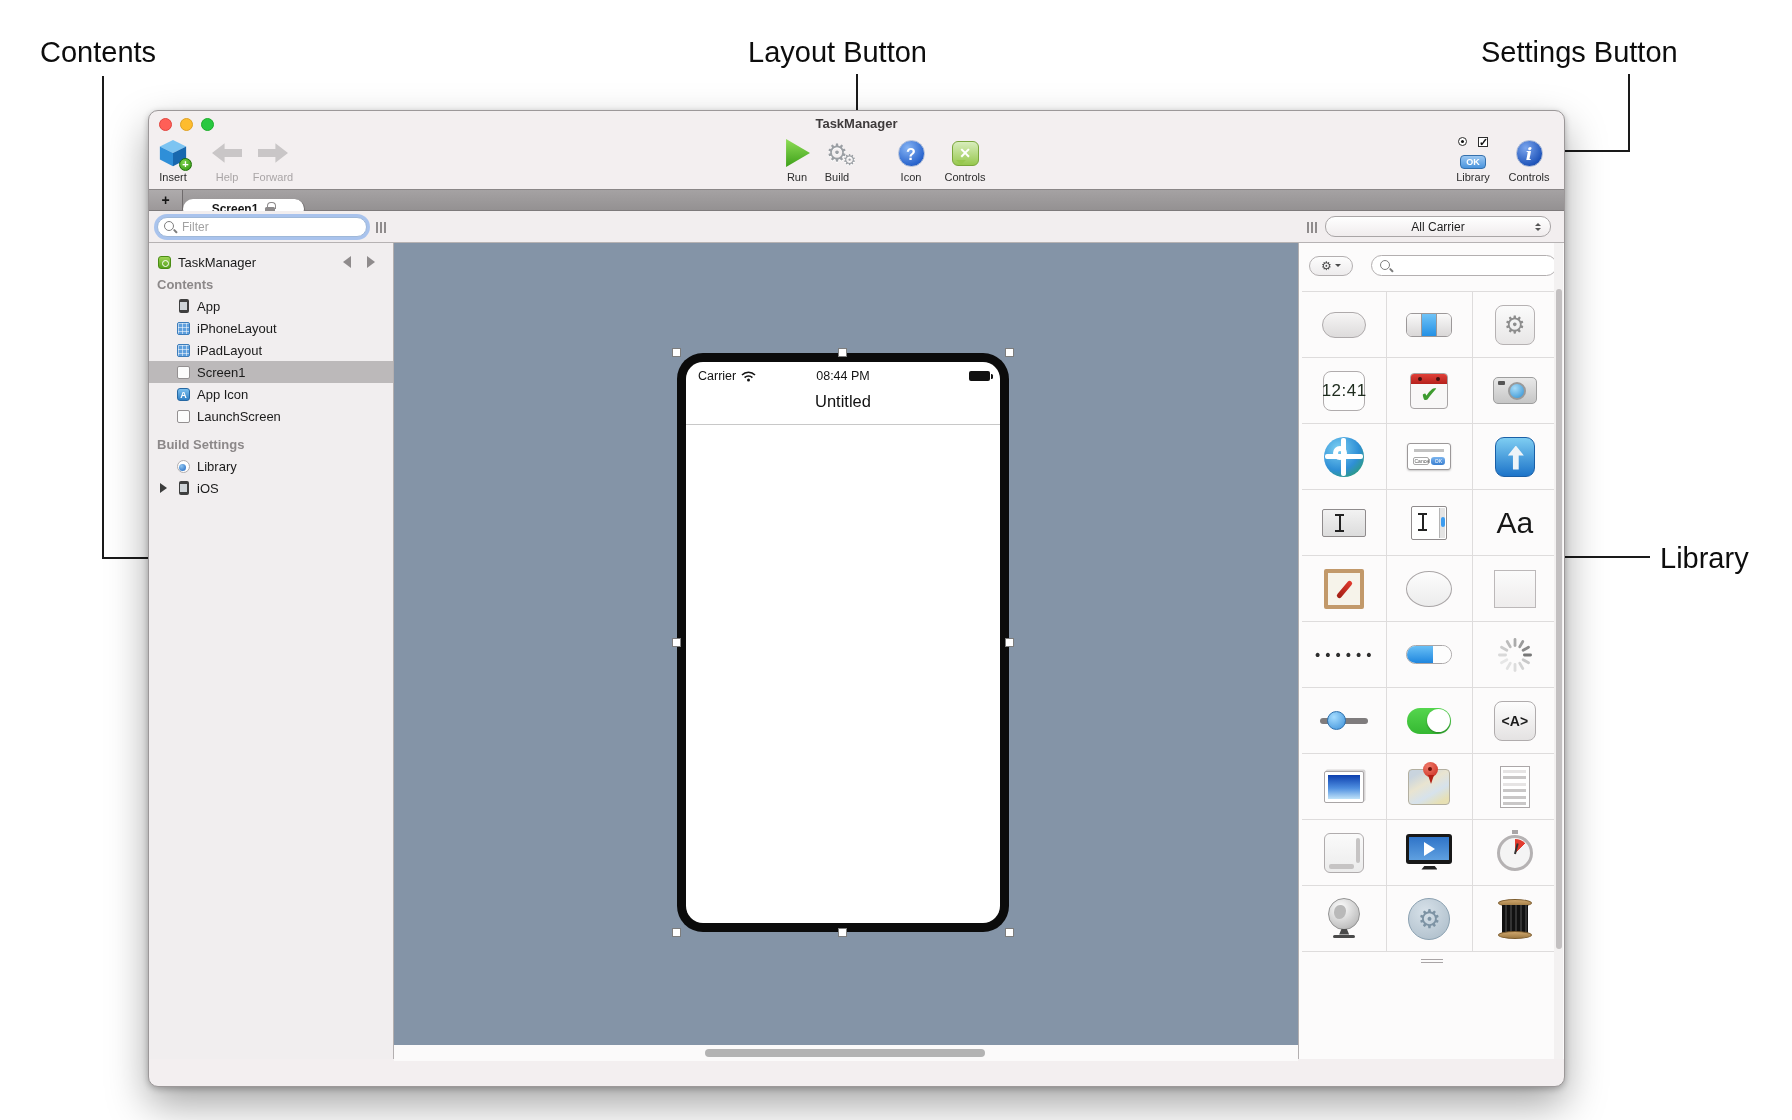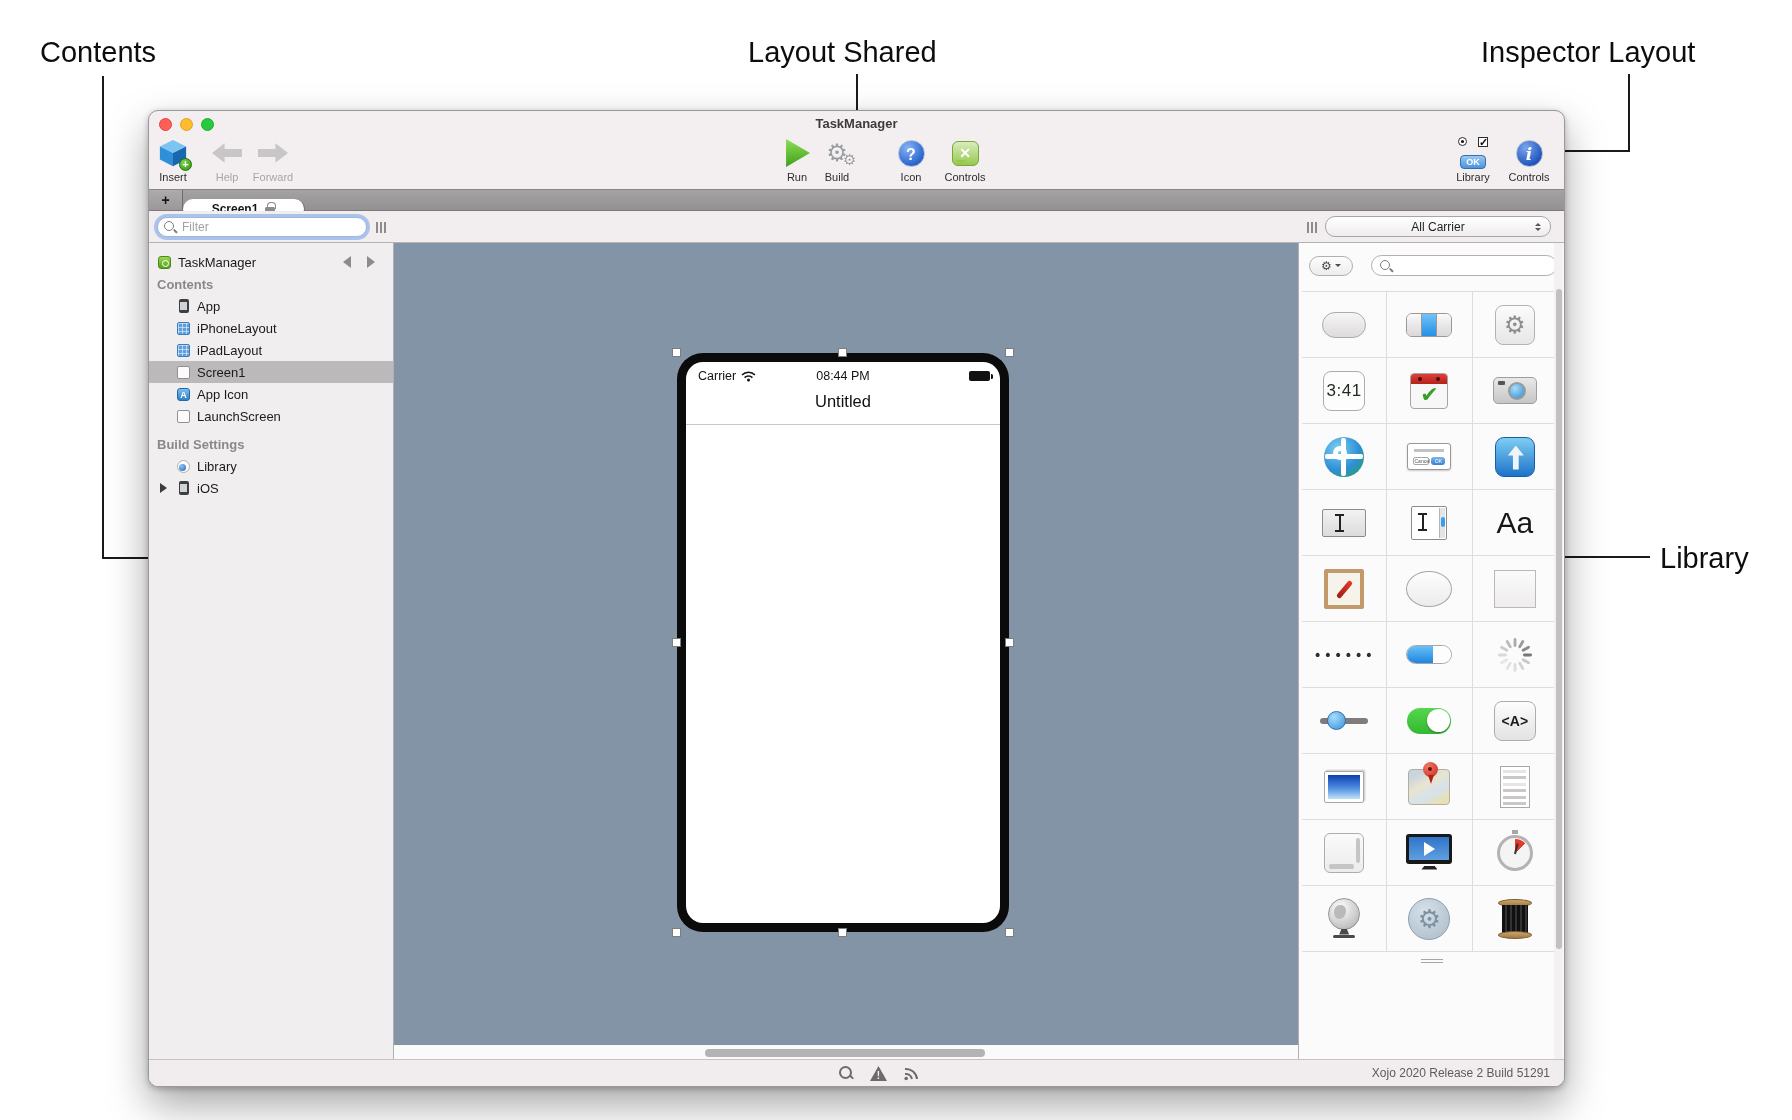--- a/index.html
+++ b/index.html
@@ -274,22 +274,22 @@
   .sb-mag::before { content:""; position:absolute; left:0; top:0; width:9px; height:9px; border:2px solid #6e6a6b; border-radius:50%; }
   .sb-mag::after { content:""; position:absolute; left:10px; top:10px; width:5px; height:2.2px; background:#6e6a6b; transform:rotate(45deg); border-radius:1px; }
   .version { position:absolute; right:14px; top:6px; font-size:12px; color:#5e5a5b; }
 </style>
 </head>
 <body>
 
 <div class="page">
 
   <div class="ann" style="left:40px; top:36px;">Contents</div>
-  <div class="ann" style="left:748px; top:36px;">Layout Shared</div>
-  <div class="ann" style="left:1481px; top:36px;">Inspector Layout</div>
+  <div class="ann" style="left:748px; top:36px;">Layout Button</div>
+  <div class="ann" style="left:1481px; top:36px;">Settings Button</div>
   <div class="ann" style="left:1660px; top:542px;">Library</div>
 
   <div class="cline" style="left:102px; top:76px; width:2px; height:483px;"></div>
   <div class="cline" style="left:102px; top:557px; width:136px; height:2px;"></div>
   <div class="cline" style="left:856px; top:74px; width:2px; height:244px;"></div>
   <div class="cline" style="left:1628px; top:74px; width:2px; height:78px;"></div>
   <div class="cline" style="left:1552px; top:150px; width:78px; height:2px;"></div>
   <div class="cline" style="left:1538px; top:556px; width:112px; height:2px;"></div>
 
   <div class="window">
@@ -627,21 +627,21 @@
               <i></i>
               <i class="mid"></i>
               <i></i>
             </span>
           </div>
         <div class="cell">
             <span class="mi-gearbox">⚙</span>
           </div>
 
         <div class="cell">
-            <span class="mi-clock">3:41</span>
+            <span class="mi-clock">12:41</span>
           </div>
         <div class="cell">
             <span class="mi-cal">
               <span class="hd">
                 <i style="left:7px;"></i>
                 <i style="right:7px;"></i>
               </span>
               <span class="ck">✔</span>
             </span>
           </div>
@@ -827,27 +827,15 @@
             </span>
           </div>
       </div>
 
       <div class="vscroll">
           <span class="vthumb"></span>
         </div>
       <div class="divgrip"></div>
     </div>
 
-    <div class="statusbar">
-      <div class="sb-icons">
-        <span class="sb-mag"></span>
-        <span class="warn"></span>
-        <svg width="16" height="14" viewBox="0 0 16 14">
-          <path d="M2 2 A11 11 0 0 1 14 12" fill="none" stroke="#6e6a6b" stroke-width="2"></path>
-          <path d="M2 7 A6.5 6.5 0 0 1 9 12" fill="none" stroke="#6e6a6b" stroke-width="2"></path>
-          <circle cx="3.2" cy="11.5" r="1.8" fill="#6e6a6b"></circle>
-        </svg>
-      </div>
-      <div class="version">Xojo 2020 Release 2 Build 51291</div>
-    </div>
 
   </div>
 </div>
 
 </body></html>

